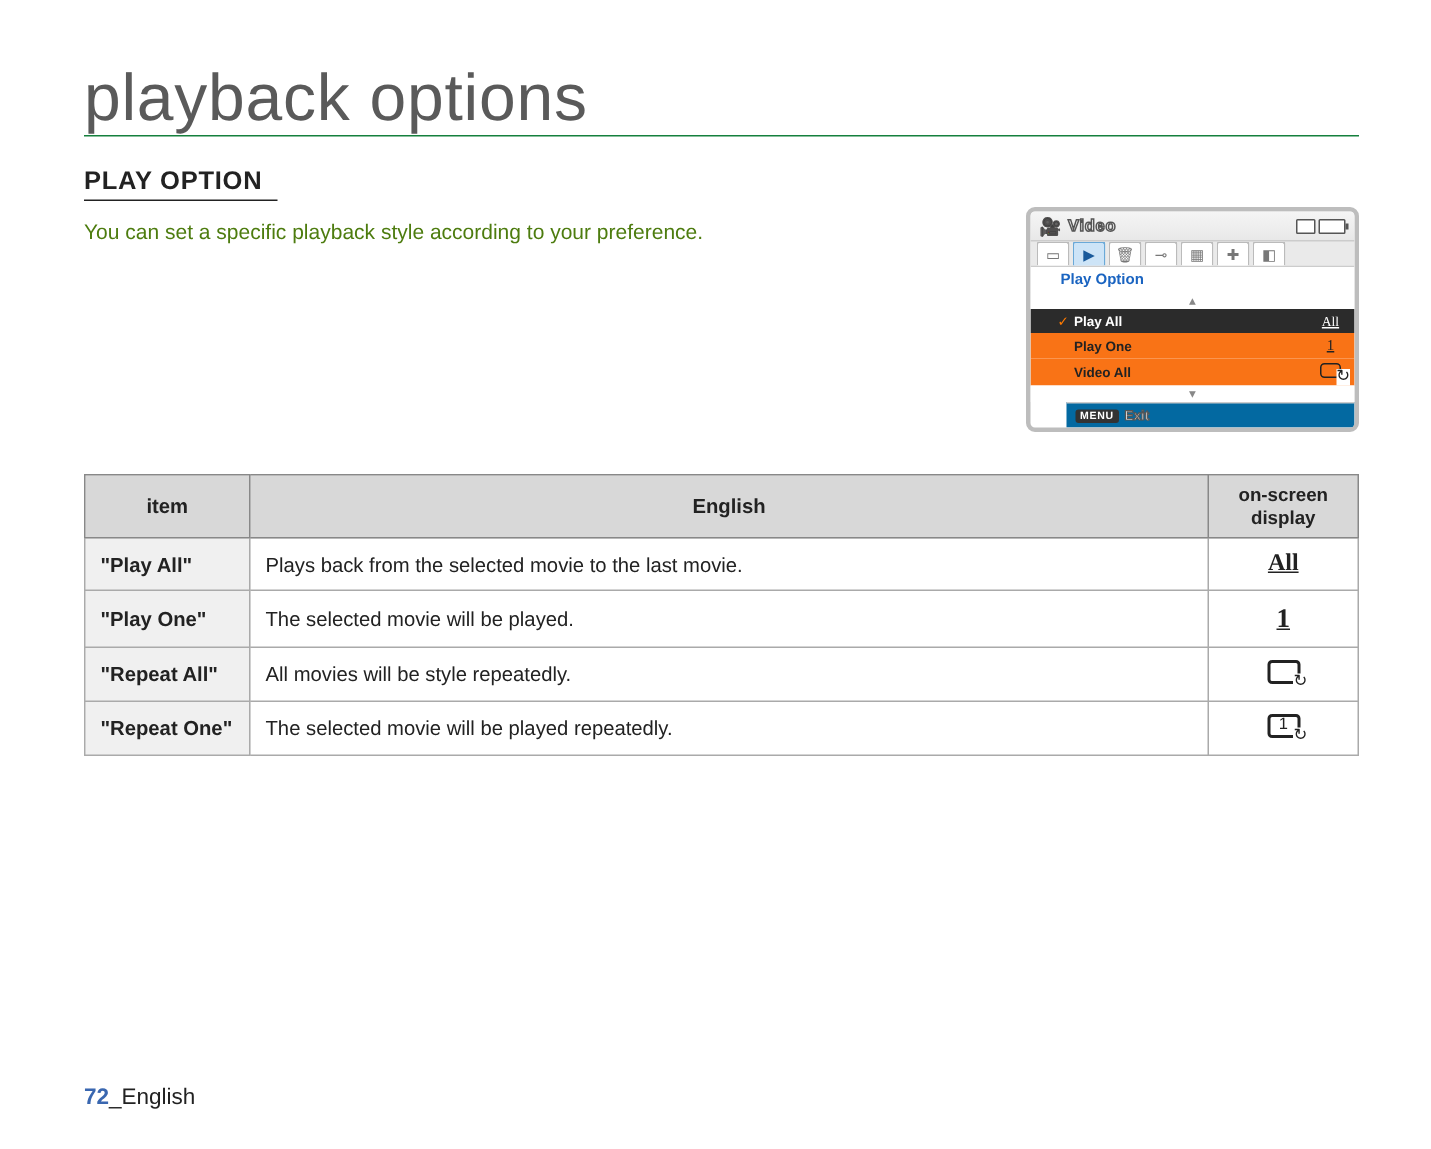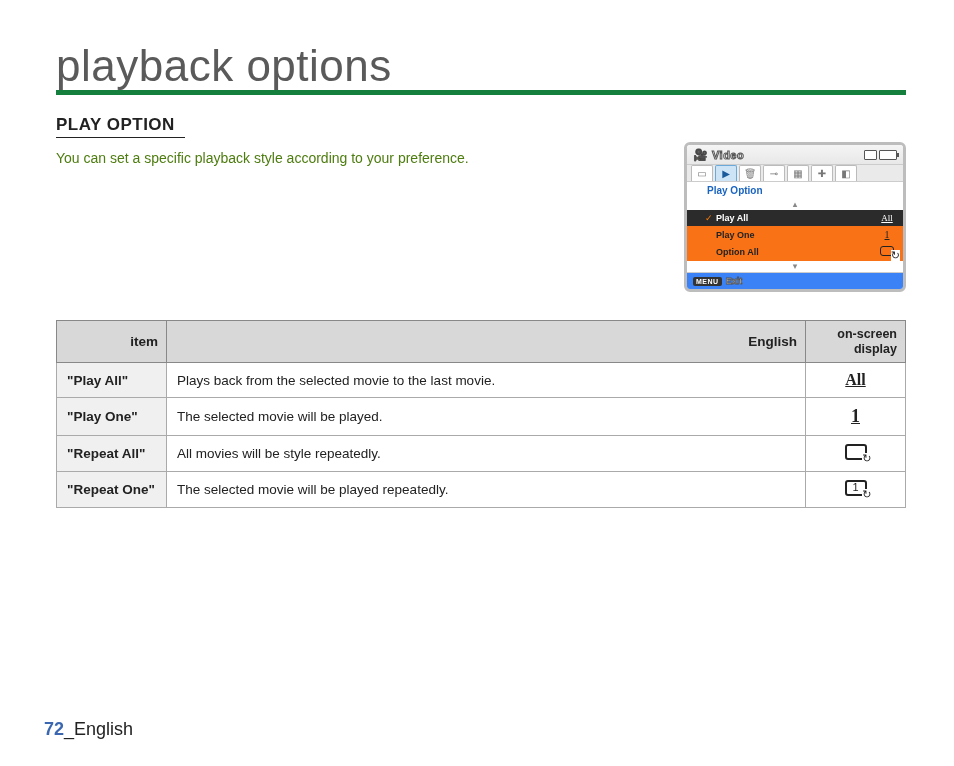--- a/index.html
+++ b/index.html
@@ -15,21 +15,21 @@
   .page {
     padding: 42px 48px 20px 56px;
   }
   h1.page-title {
     font-family: "Helvetica Neue", Helvetica, Arial, sans-serif;
     font-size: 44px;
     font-weight: 200;
     letter-spacing: 0.5px;
     margin: 0 0 2px 0;
     color: #5a5a5a;
-    border-bottom: 5px solid #15803d;
+    border-bottom: 1px solid #15803d;
     padding-bottom: 0px;
     line-height: 1.1;
   }
   h2.section-title {
     font-size: 17px;
     font-weight: bold;
     letter-spacing: 0.5px;
     margin: 18px 0 4px 0;
     border-bottom: 1px solid #222;
     display: inline-block;
@@ -111,26 +111,27 @@
   }
   .osd-row.selected {
     background:#2b2b2b;
     color:#fff;
   }
   .osd-row .check { color:#ff7a00; margin-right:0px; width:8px; display:inline-block; }
   .osd-row .lbl { flex:1; font-weight:bold; padding-left:3px;}
   .mini-icon { font-size:9px; width:16px; text-align:center; }
   .osd-arrow { text-align:center; font-size:9px; color:#888; padding:0 0 1px 0; background:#fff; }
   .osd-footer {
-    background:#3b82f6;
+    background:#0369a1;
     border-top:1px solid #ccc;
     padding:3px 6px;
     display:flex;
     gap:4px;
     align-items:center;
+    margin-left:24px;
   }
   .osd-footer .menu-chip {
     font-size:7px;
     background:#333;
     color:#fff;
     padding:1px 3px;
     border-radius:2px;
     font-weight:bold;
     letter-spacing:0.5px;
   }
@@ -145,21 +146,21 @@
     width: 100%;
     border-collapse: collapse;
     margin-top: 28px;
     font-size: 13.5px;
   }
   table.options th {
     background: #d8d8d8;
     border: 1px solid #888;
     padding: 6px 8px;
     font-weight: bold;
-    text-align: right;
+    text-align: center;
     line-height: 1.15;
   }
   table.options td {
     border: 1px solid #aaa;
     padding: 8px 10px;
     vertical-align: middle;
   }
   table.options td.item-cell {
     background: #f0f0f0;
     font-weight: bold;
@@ -206,22 +207,22 @@
   .icon-rone::before {
     content:'1';
     position:absolute;
     left:6px; top:-1px;
     font-size:11px;
     font-family: Arial, sans-serif;
   }
   .footer {
     position:absolute;
     bottom:26px;
-    left:44px;
-    font-size:18px;
+    left:56px;
+    font-size:15px;
     color:#222;
   }
   .footer .pg { font-weight:bold; color:#3a67b0; }
 </style>
 </head>
 <body>
 
 <div class="page">
   <h1 class="page-title">playback options</h1>
   <h2 class="section-title">PLAY OPTION</h2>
@@ -256,21 +257,21 @@
         <span class="lbl">Play All</span>
         <span class="mini-icon"><span class="icon-all" style="font-size:9px;color:#fff;">All</span></span>
       </div>
       <div class="osd-row">
         <span class="check"></span>
         <span class="lbl">Play One</span>
         <span class="mini-icon"><span class="icon-one" style="font-size:10px;">1</span></span>
       </div>
       <div class="osd-row">
         <span class="check"></span>
-        <span class="lbl">Option All</span>
+        <span class="lbl">Video All</span>
         <span class="mini-icon"><span class="icon-rall" style="width:14px;height:10px;border-width:1.5px;"></span></span>
       </div>
       <div class="osd-arrow">▾</div>
       <div class="osd-footer">
         <span class="menu-chip">MENU</span>
         <span class="exit">Exit</span>
       </div>
     </div>
   </div>
 

